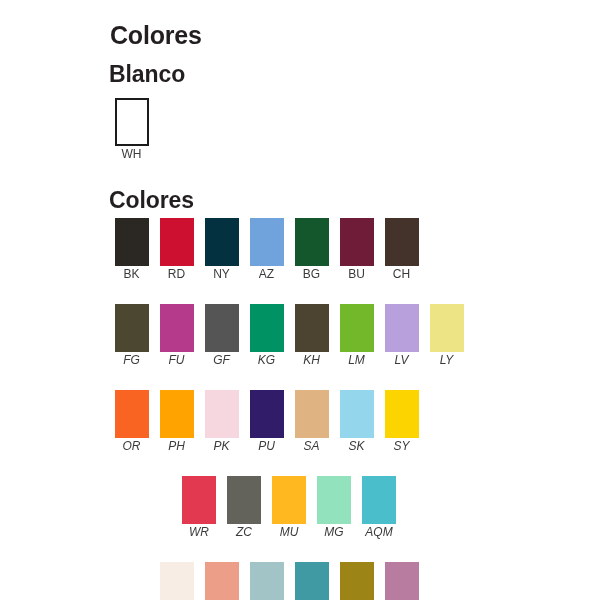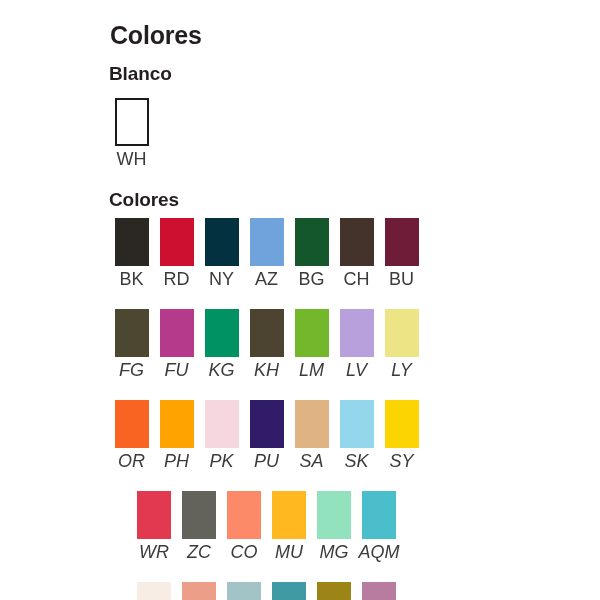--- a/index.html
+++ b/index.html
@@ -30,21 +30,21 @@
     font-size: 25px;
     font-weight: bold;
     letter-spacing: -0.2px;
     color: #231f20;
     margin: 0;
     line-height: 30px;
   }
   .section-heading {
     position: absolute;
     left: 109px;
-    font-size: 19px;
+    font-size: 23px;
     font-weight: bold;
     letter-spacing: -0.1px;
     color: #231f20;
     margin: 0;
     line-height: 24px;
     text-align: center;
   }
   #heading-blanco { top: 62px; }
   #heading-colores { top: 188px; }
 
@@ -77,22 +77,21 @@
   .swatch-chip {
     width: 34px;
     height: 48px;
     display: block;
   }
   .swatch-chip.bordered {
     border: 2px solid #1b1b1b;
     box-sizing: border-box;
   }
   .swatch-label {
-    margin-top: 5px;
-    font-size: 18px;
+    font-size: 12px;
     line-height: 16px;
     color: #3b3b3b;
     text-align: center;
     white-space: nowrap;
     font-family: "Liberation Sans", sans-serif;
   }
 </style>
 </head>
 <body>
 
@@ -129,38 +128,42 @@
         </div>
         <div class="swatch-cell">
           <span class="swatch-chip" style="background-color: rgb(112, 162, 220);"></span>
           <span class="swatch-label">AZ</span>
         </div>
         <div class="swatch-cell">
           <span class="swatch-chip" style="background-color: rgb(21, 87, 44);"></span>
           <span class="swatch-label">BG</span>
         </div>
         <div class="swatch-cell">
+          <span class="swatch-chip" style="background-color: rgb(110, 28, 56);"></span>
+          <span class="swatch-label">BU</span>
+        </div>
+        <div class="swatch-cell">
           <span class="swatch-chip" style="background-color: rgb(67, 51, 42);"></span>
           <span class="swatch-label">CH</span>
         </div>
-        <div class="swatch-cell">
-          <span class="swatch-chip" style="background-color: rgb(110, 28, 56);"></span>
-          <span class="swatch-label">BU</span>
-        </div>
       </div>
       <div class="swatch-row">
         <div class="swatch-cell">
           <span class="swatch-chip" style="background-color: rgb(76, 71, 48);"></span>
           <span class="swatch-label">FG</span>
         </div>
         <div class="swatch-cell">
           <span class="swatch-chip" style="background-color: rgb(182, 58, 140);"></span>
           <span class="swatch-label">FU</span>
         </div>
         <div class="swatch-cell">
+          <span class="swatch-chip" style="background-color: rgb(85, 85, 85);"></span>
+          <span class="swatch-label">GF</span>
+        </div>
+        <div class="swatch-cell">
           <span class="swatch-chip" style="background-color: rgb(0, 146, 99);"></span>
           <span class="swatch-label">KG</span>
         </div>
         <div class="swatch-cell">
           <span class="swatch-chip" style="background-color: rgb(76, 68, 48);"></span>
           <span class="swatch-label">KH</span>
         </div>
         <div class="swatch-cell">
           <span class="swatch-chip" style="background-color: rgb(114, 184, 42);"></span>
           <span class="swatch-label">LM</span>
@@ -207,24 +210,20 @@
       <div class="swatch-row row-centered">
         <div class="swatch-cell">
           <span class="swatch-chip" style="background-color: rgb(227, 57, 80);"></span>
           <span class="swatch-label">WR</span>
         </div>
         <div class="swatch-cell">
           <span class="swatch-chip" style="background-color: rgb(99, 99, 91);"></span>
           <span class="swatch-label">ZC</span>
         </div>
         <div class="swatch-cell">
-          <span class="swatch-chip" style="background-color: rgb(252, 138, 104);"></span>
-          <span class="swatch-label">CO</span>
-        </div>
-        <div class="swatch-cell">
           <span class="swatch-chip" style="background-color: rgb(255, 184, 31);"></span>
           <span class="swatch-label">MU</span>
         </div>
         <div class="swatch-cell">
           <span class="swatch-chip" style="background-color: rgb(146, 226, 190);"></span>
           <span class="swatch-label">MG</span>
         </div>
         <div class="swatch-cell">
           <span class="swatch-chip" style="background-color: rgb(75, 190, 204);"></span>
           <span class="swatch-label">AQM</span>

